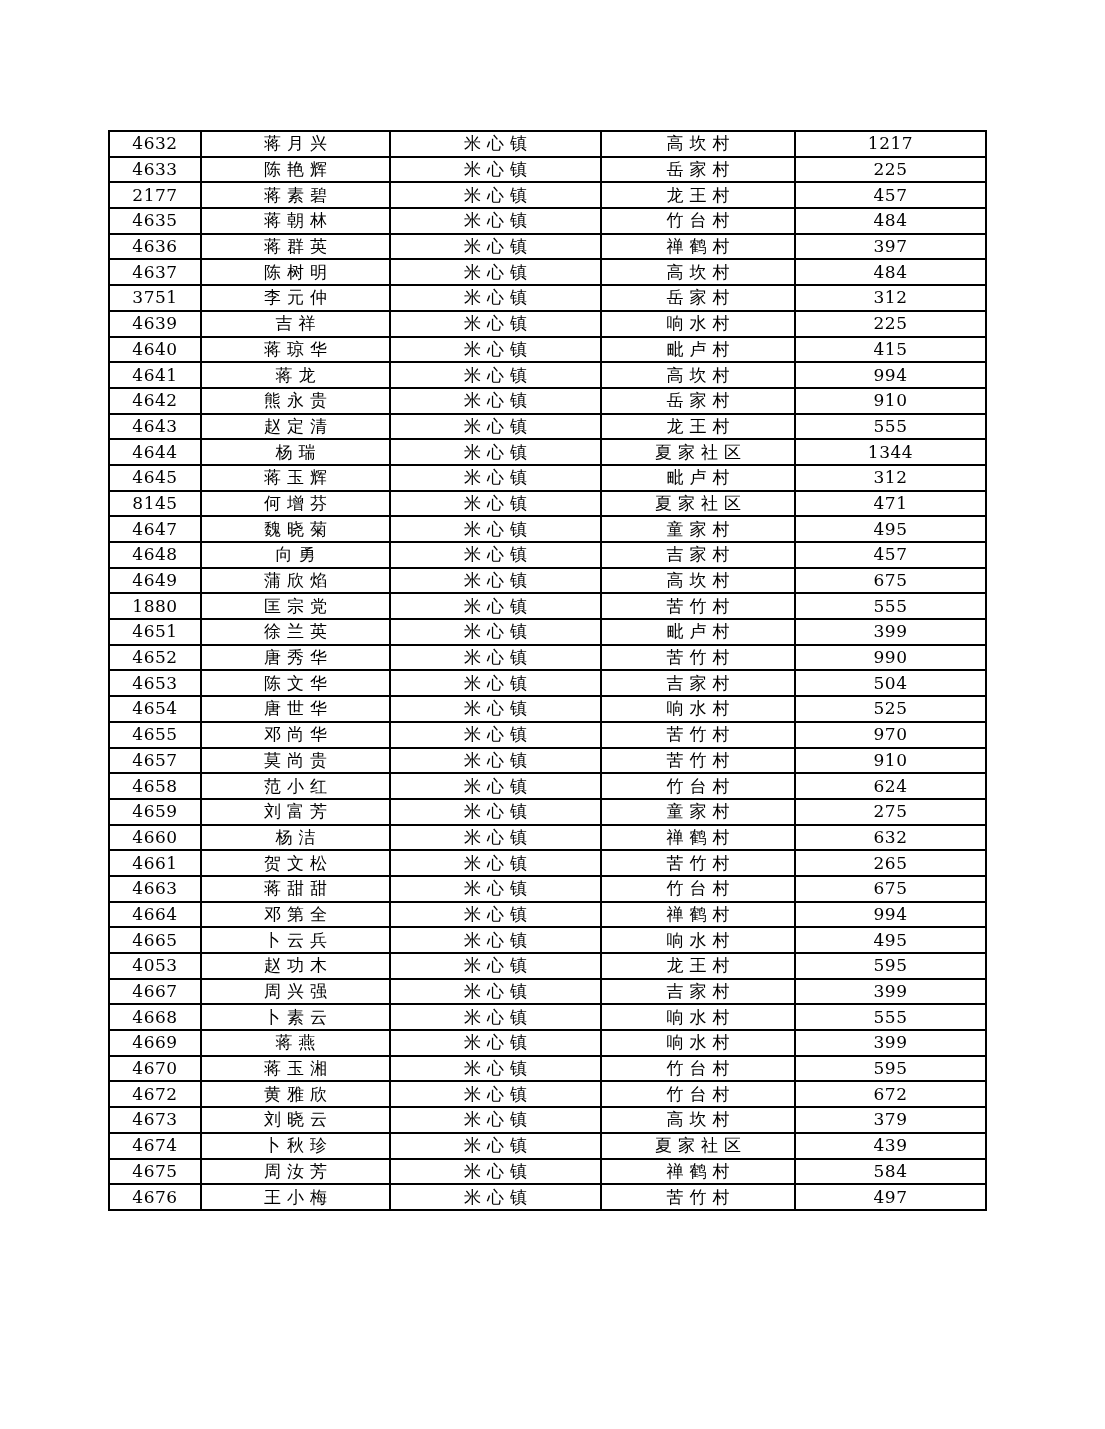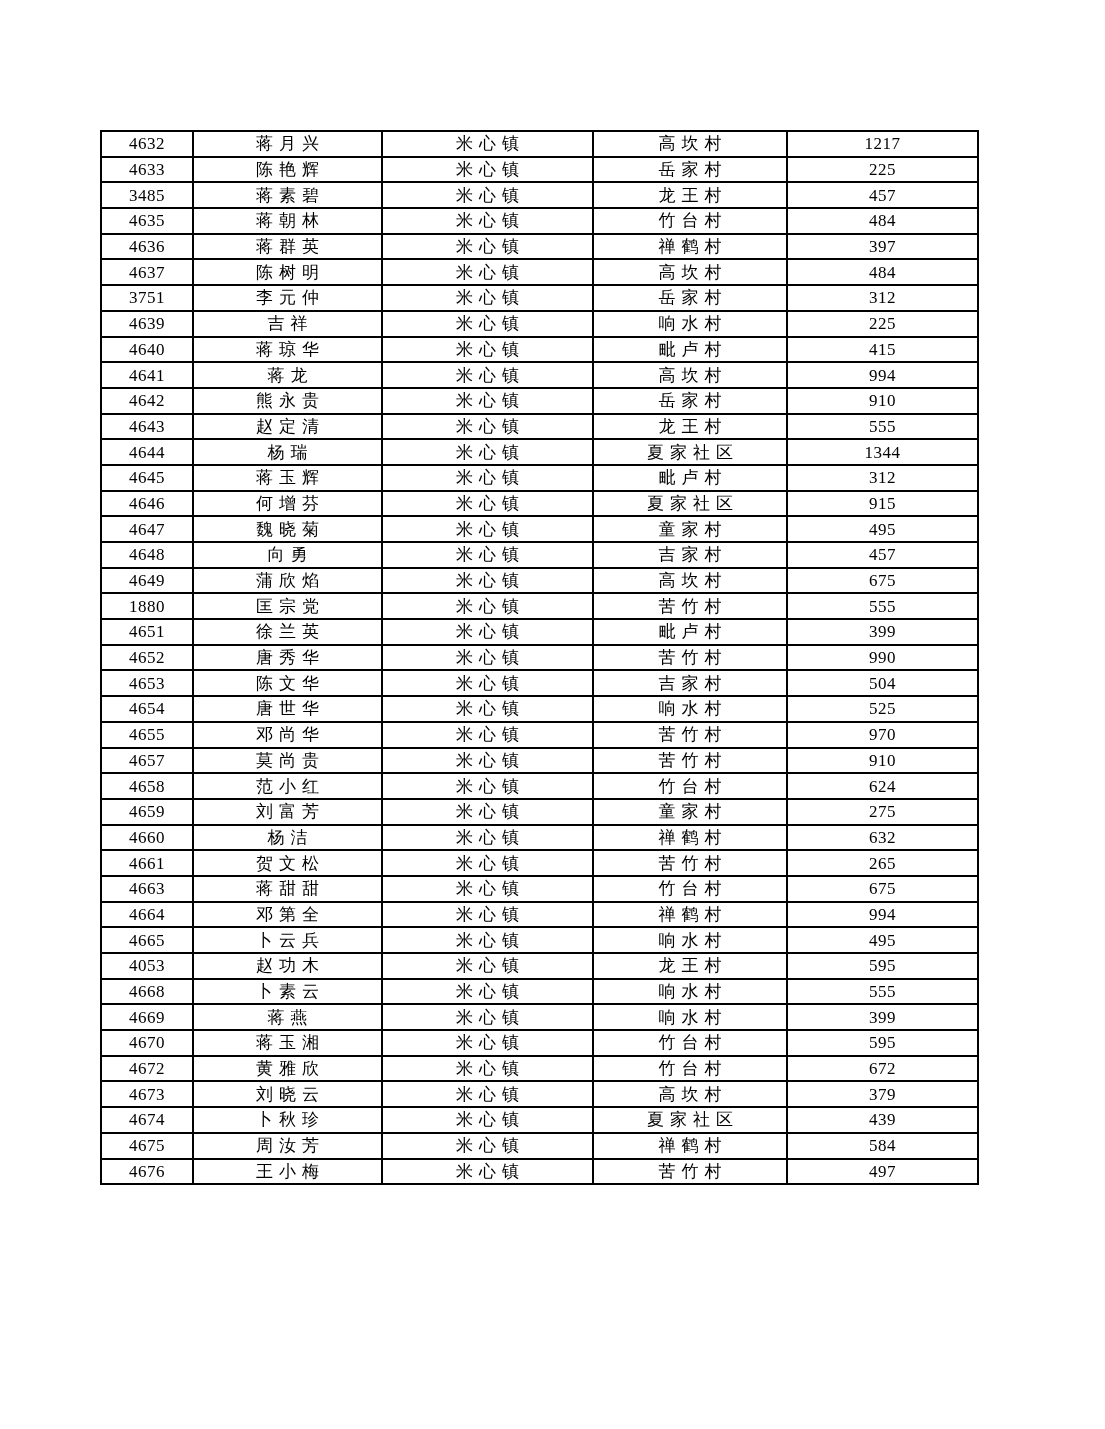--- a/index.html
+++ b/index.html
@@ -17,23 +17,22 @@
   .sheet {
     position: absolute;
     left: 0;
     top: 0;
     width: 1105px;
     height: 1429px;
     background: #ffffff;
   }
   .records-table-wrap {
     position: absolute;
-    left: 100px;
+    left: 108px;
     top: 130px;
-    font-family: Liberation Serif, serif;
   }
   table.records-table {
     border-collapse: collapse;
     table-layout: fixed;
     width: 877px;
   }
   table.records-table td {
     border: 2px solid #000000;
     padding: 0;
     height: 23.7px;
@@ -81,21 +80,21 @@
             <td class="num">1217</td>
           </tr>
           <tr>
             <td class="num">4633</td>
             <td class="cjk">陈艳辉</td>
             <td class="cjk">米心镇</td>
             <td class="cjk">岳家村</td>
             <td class="num">225</td>
           </tr>
           <tr>
-            <td class="num">3485</td>
+            <td class="num">2177</td>
             <td class="cjk">蒋素碧</td>
             <td class="cjk">米心镇</td>
             <td class="cjk">龙王村</td>
             <td class="num">457</td>
           </tr>
           <tr>
             <td class="num">4635</td>
             <td class="cjk">蒋朝林</td>
             <td class="cjk">米心镇</td>
             <td class="cjk">竹台村</td>
@@ -165,25 +164,25 @@
             <td class="num">1344</td>
           </tr>
           <tr>
             <td class="num">4645</td>
             <td class="cjk">蒋玉辉</td>
             <td class="cjk">米心镇</td>
             <td class="cjk">毗卢村</td>
             <td class="num">312</td>
           </tr>
           <tr>
-            <td class="num">4646</td>
+            <td class="num">8145</td>
             <td class="cjk">何增芬</td>
             <td class="cjk">米心镇</td>
             <td class="cjk">夏家社区</td>
-            <td class="num">915</td>
+            <td class="num">471</td>
           </tr>
           <tr>
             <td class="num">4647</td>
             <td class="cjk">魏晓菊</td>
             <td class="cjk">米心镇</td>
             <td class="cjk">童家村</td>
             <td class="num">495</td>
           </tr>
           <tr>
             <td class="num">4648</td>
@@ -296,20 +295,27 @@
             <td class="cjk">米心镇</td>
             <td class="cjk">响水村</td>
             <td class="num">495</td>
           </tr>
           <tr>
             <td class="num">4053</td>
             <td class="cjk">赵功木</td>
             <td class="cjk">米心镇</td>
             <td class="cjk">龙王村</td>
             <td class="num">595</td>
+          </tr>
+          <tr>
+            <td class="num">4667</td>
+            <td class="cjk">周兴强</td>
+            <td class="cjk">米心镇</td>
+            <td class="cjk">吉家村</td>
+            <td class="num">399</td>
           </tr>
           <tr>
             <td class="num">4668</td>
             <td class="cjk">卜素云</td>
             <td class="cjk">米心镇</td>
             <td class="cjk">响水村</td>
             <td class="num">555</td>
           </tr>
           <tr>
             <td class="num">4669</td>

